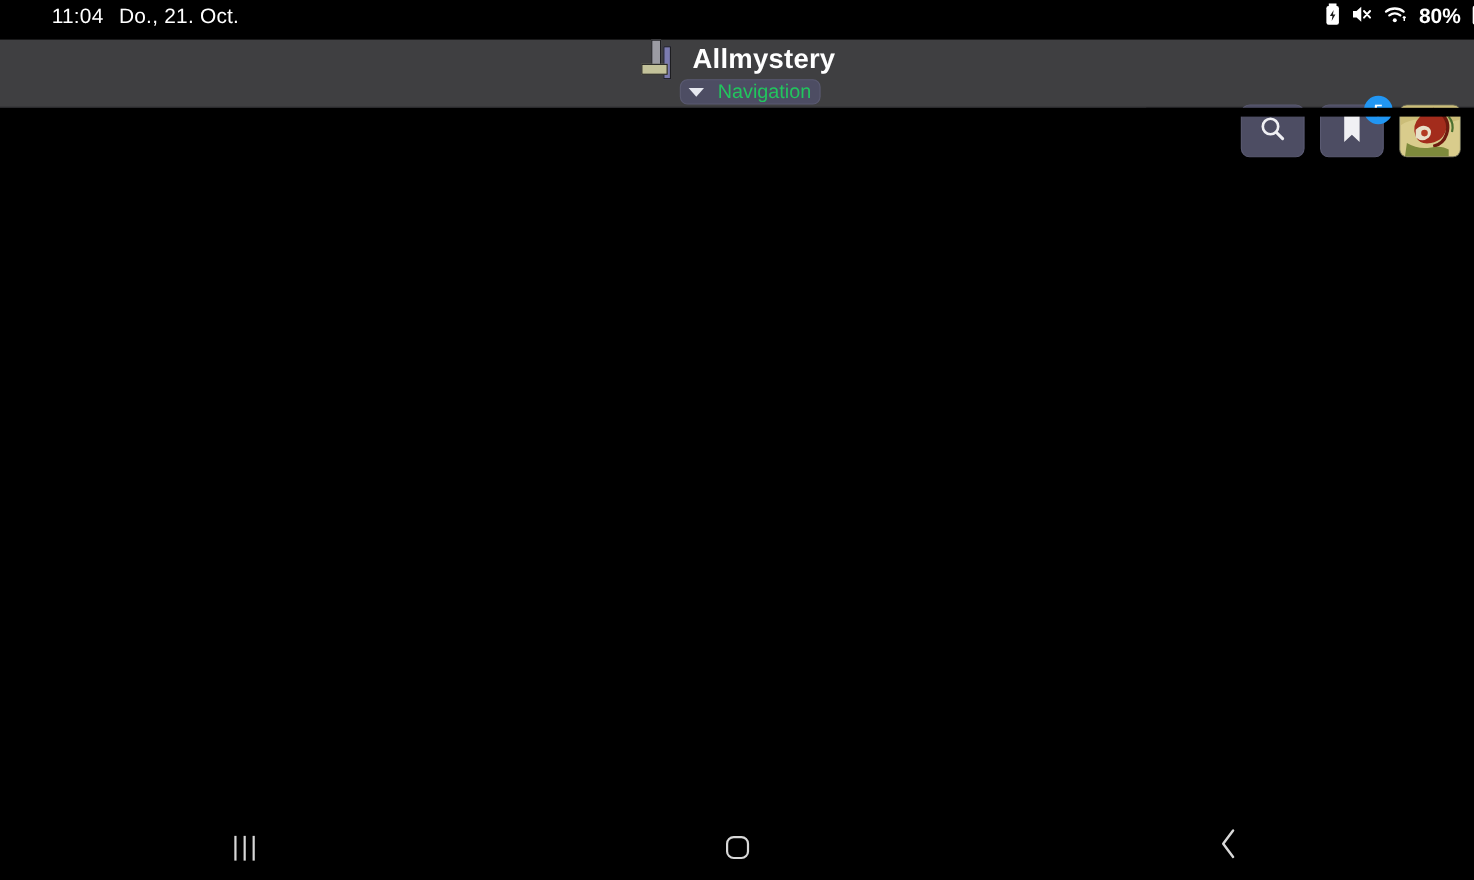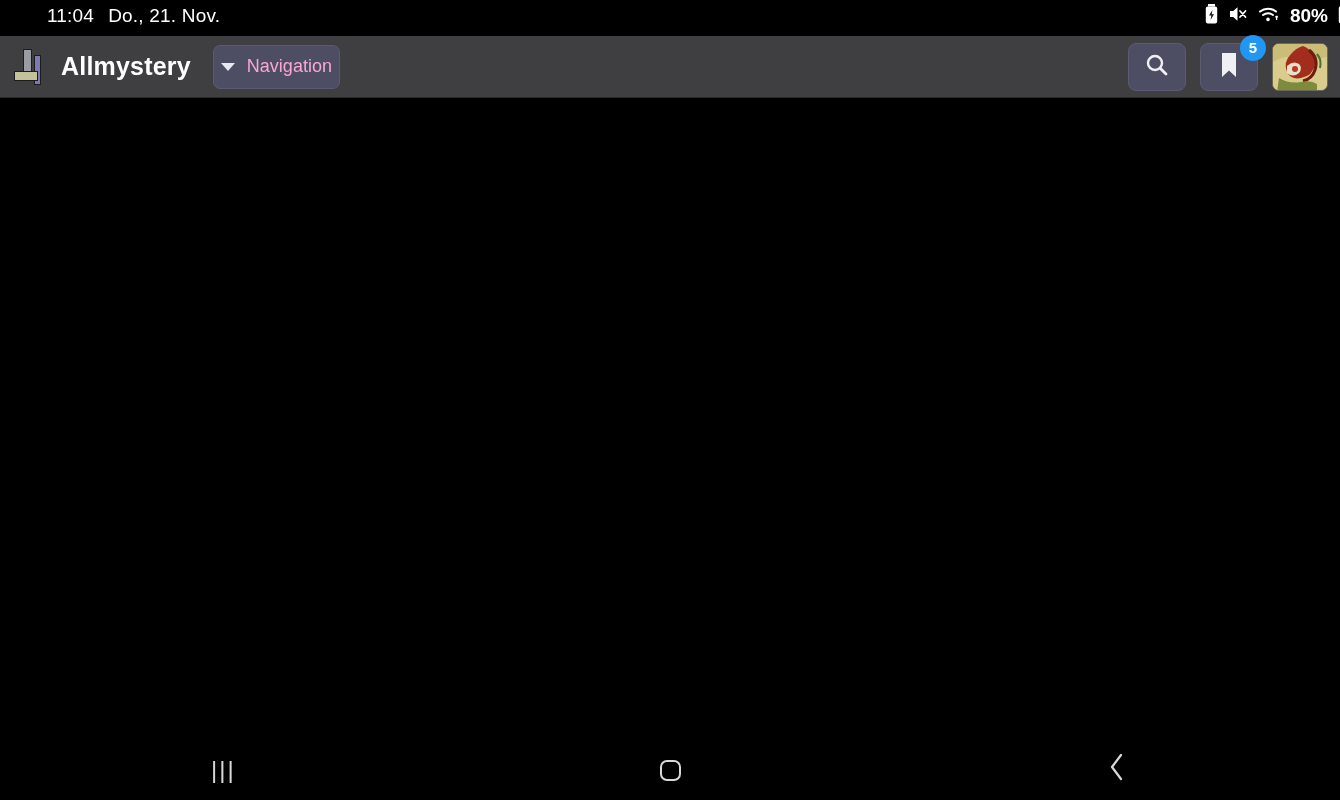--- a/index.html
+++ b/index.html
@@ -25,31 +25,32 @@
   .sb-pct { font-size: 19px; color: #fff; font-weight: bold; }
   .ic { display: inline-block; }
 
   
   .header {
     height: 62px; width: 100%;
     background: #3f3f41;
     display: flex; align-items: center;
     padding: 0 12px 0 14px;
     border-bottom: 1px solid #2a2a2c;
+    flex-direction: column;
   }
   .brand { display: flex; align-items: center; gap: 13px; }
   .logo { position: relative; width: 34px; height: 36px; }
   .logo .bar-gray { position: absolute; left: 9px; top: 0; width: 9px; height: 30px; background: #9b9ba3; border: 1px solid #1d1d20; }
   .logo .bar-purple { position: absolute; left: 20px; top: 6px; width: 7px; height: 30px; background: #7b7bb0; border: 1px solid #1d1d20; }
   .logo .bar-olive { position: absolute; left: 0px; top: 22px; width: 24px; height: 10px; background: #c3c29a; border: 1px solid #1d1d20; }
   .brand-title { color: #fff; font-size: 25px; font-weight: bold; letter-spacing: .2px; }
   .nav-btn {
     margin-left: 22px;
     background: #4d4d63; border: 1px solid #5a5a72; border-radius: 7px;
-    color: #f9a8d4; font-size: 18px;
+    color: #22c55e; font-size: 18px;
     height: 44px; padding: 0 7px;
     display: flex; align-items: center; gap: 12px;
     cursor: pointer;
   }
   .caret-down { width: 0; height: 0; border-left: 7px solid transparent; border-right: 7px solid transparent; border-top: 8px solid #e6e8f0; }
   .hdr-right { margin-left: auto; display: flex; align-items: center; gap: 14px; }
   .icon-btn {
     width: 58px; height: 48px; border-radius: 8px;
     background: #4d4d63; border: 1px solid #5a5a72;
     display: flex; align-items: center; justify-content: center;
@@ -91,21 +92,21 @@
   .nav-back { color: #d8d8d8; font-size: 27px; }
 </style>
 </head>
 <body>
 
 <div id="app">
 
   <div class="statusbar">
     <div class="sb-left">
       <span>11:04</span>
-      <span>Do., 21. Nov.</span>
+      <span>Do., 21. Oct.</span>
     </div>
     <div class="sb-right">
       <span class="ic">
         <svg width="13" height="20" viewBox="0 0 13 20">
             <rect x="3" y="0" width="7" height="2.5" fill="#fff"></rect>
             <rect x="0.8" y="2.5" width="11.4" height="17" rx="2" fill="#fff"></rect>
             <path d="M7.4 6 L4 11.5 h2.3 L5.6 16 L9 10.2 H6.8 Z" fill="#1b1b1b"></path>
           </svg>
       </span>
       <span class="ic">

